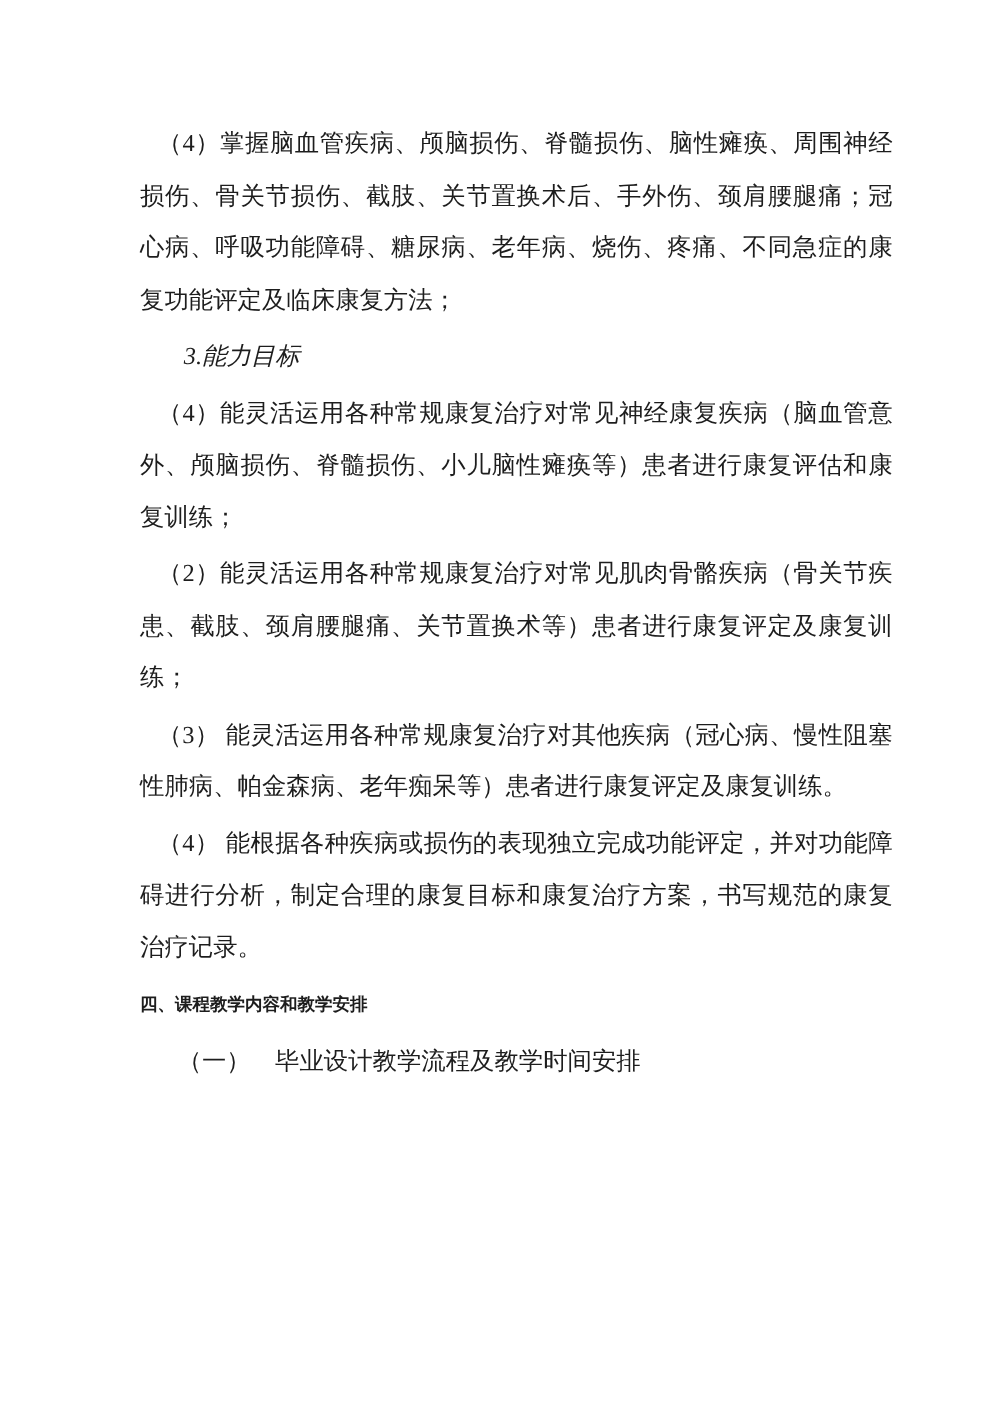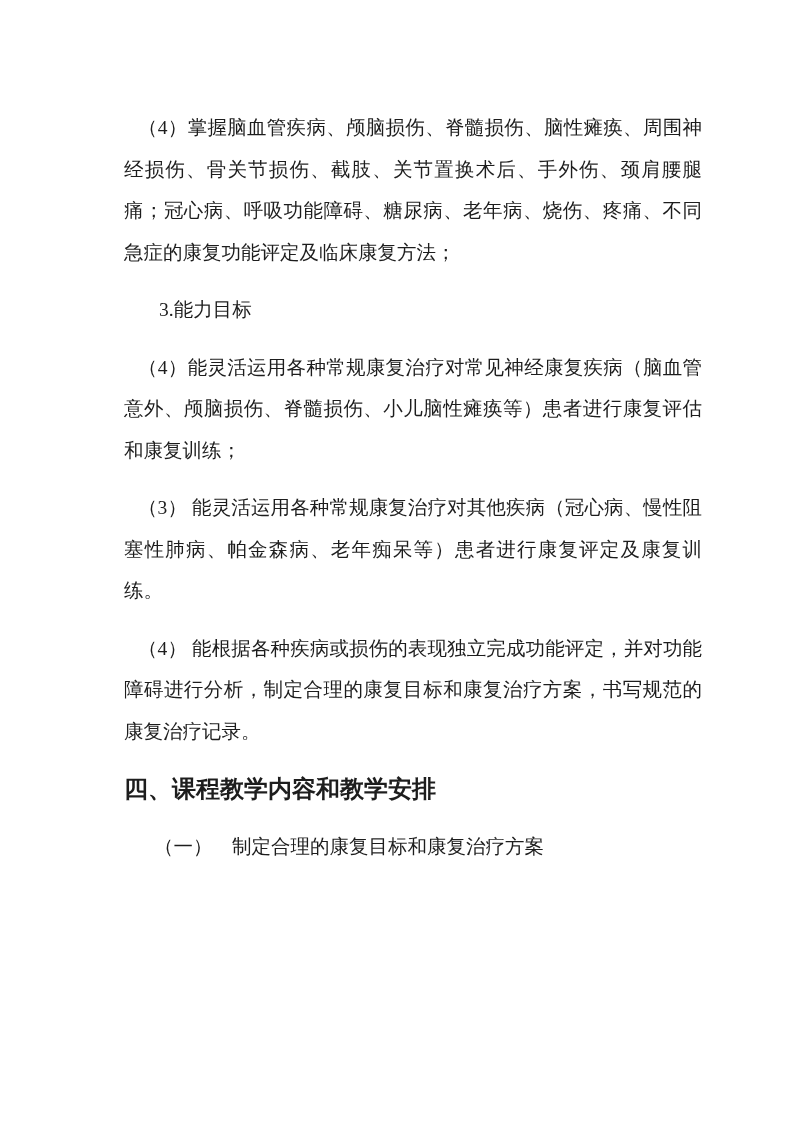--- a/index.html
+++ b/index.html
@@ -21,49 +21,51 @@
     width: 610px;
     padding-top: 91px;
     font-family: "Liberation Serif", "DejaVu Serif", serif;
     font-size: 19.5px;
     line-height: 41.5px;
     color: #1d1d1d;
     text-align: justify;
     text-justify: inter-ideograph;
   }
   .content p, .content h2 {
-    margin: 16px;
+    margin: 4px;
     padding: 0;
   }
   .para-numbered {
     text-indent: 14px;
   }
   .ability-heading {
     text-indent: 35px;
     text-align: left;
+    font-style: italic;
   }
   .section-heading {
     font-family: "Liberation Sans", "DejaVu Sans", sans-serif;
-    font-size: 24px;
+    font-size: 14px;
     line-height: 41.5px;
     font-weight: 700;
     text-align: left;
     text-indent: 0;
   }
   .subsection-heading {
     text-indent: 30px;
     text-align: left;
   }
 </style>
 </head>
 <body>
 
 <div class="page">
   <div class="content">
     <p class="para-numbered">（4）掌握脑血管疾病、颅脑损伤、脊髓损伤、脑性瘫痪、周围神经损伤、骨关节损伤、截肢、关节置换术后、手外伤、颈肩腰腿痛；冠心病、呼吸功能障碍、糖尿病、老年病、烧伤、疼痛、不同急症的康复功能评定及临床康复方法；</p>
     <p class="ability-heading">3.能力目标</p>
     <p class="para-numbered">（4）能灵活运用各种常规康复治疗对常见神经康复疾病（脑血管意外、颅脑损伤、脊髓损伤、小儿脑性瘫痪等）患者进行康复评估和康复训练；</p>
+    <p class="para-numbered">（2）能灵活运用各种常规康复治疗对常见肌肉骨骼疾病（骨关节疾患、截肢、颈肩腰腿痛、关节置换术等）患者进行康复评定及康复训练；</p>
     <p class="para-numbered">（3） 能灵活运用各种常规康复治疗对其他疾病（冠心病、慢性阻塞性肺病、帕金森病、老年痴呆等）患者进行康复评定及康复训练。</p>
     <p class="para-numbered">（4） 能根据各种疾病或损伤的表现独立完成功能评定，并对功能障碍进行分析，制定合理的康复目标和康复治疗方案，书写规范的康复治疗记录。</p>
     <h2 class="section-heading">四、课程教学内容和教学安排</h2>
-    <p class="subsection-heading">（一）　制定合理的康复目标和康复治疗方案</p>
+    <p class="subsection-heading">（一）　毕业设计教学流程及教学时间安排</p>
   </div>
 </div>
 
 </body></html>

